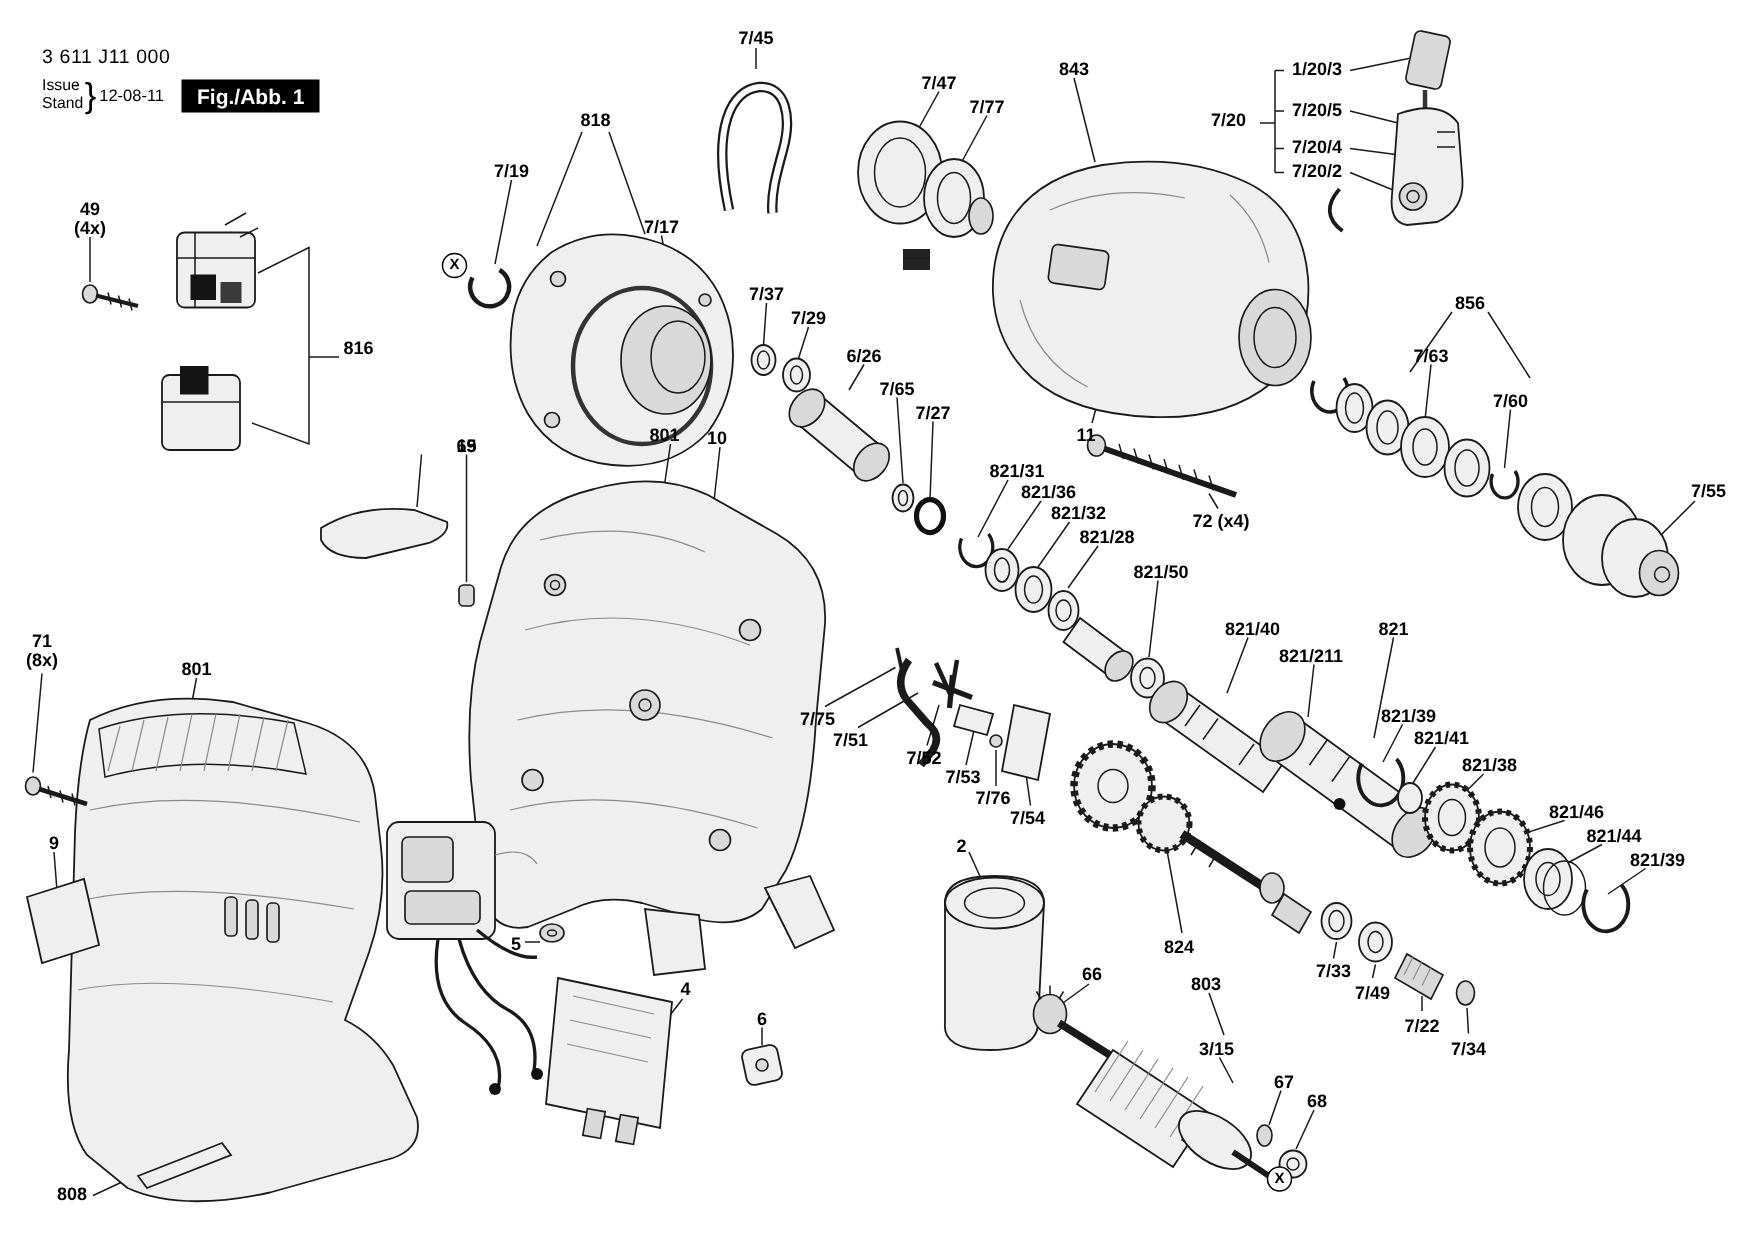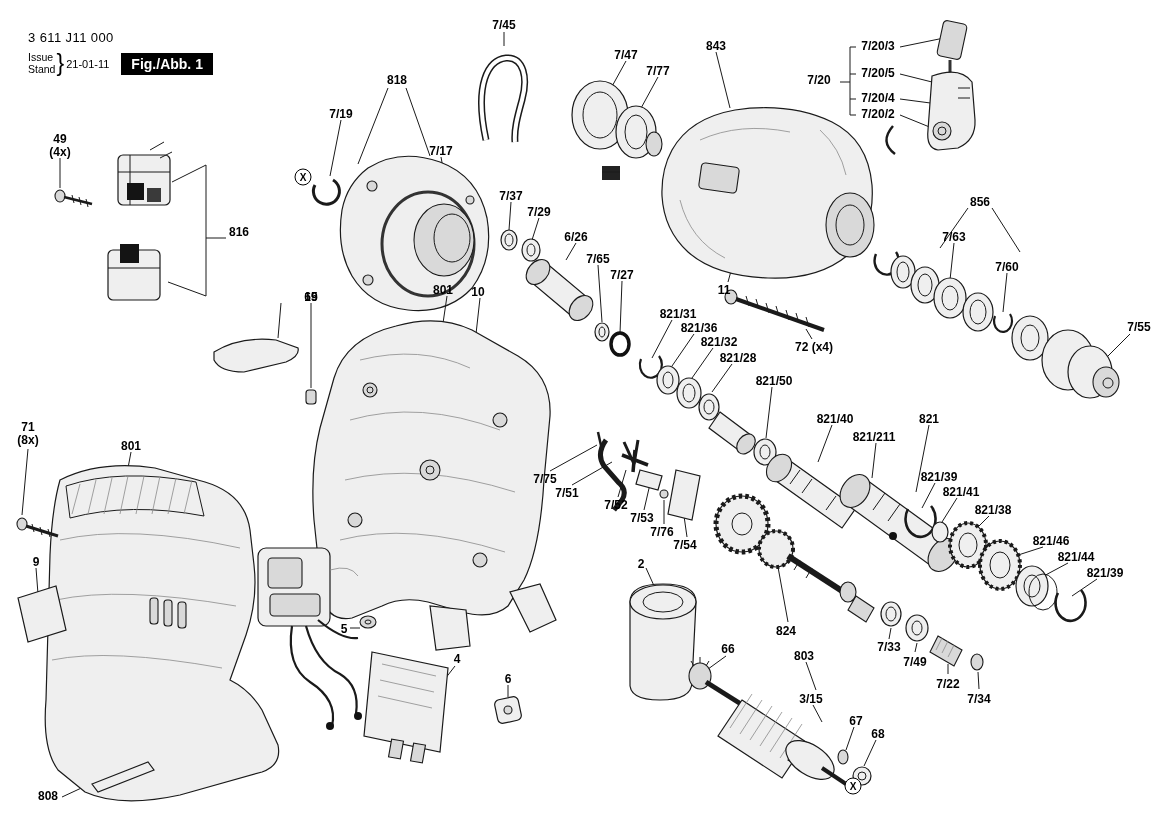--- a/index.html
+++ b/index.html
@@ -288,21 +288,21 @@
   </svg>
 
   <div class="header">
     <div class="pn">3 611 J11 000</div>
     <div class="issue-row">
       <div class="issue-col">
         <span>Issue</span>
         <span>Stand</span>
       </div>
       <span class="brace">}</span>
-      <span class="date">21-01-11</span>
+      <span class="date">12-08-11</span>
       <div class="figbox">Fig./Abb. 1</div>
     </div>
   </div>
 
   <div class="labels">
       <div class="part-label" style="left: 60px; top: 133px;">49
 (4x)</div>
       <div class="part-label" style="left: 239px; top: 226px;">816</div>
       <div class="part-label" style="left: 281px; top: 291px; margin-left: 30px;">69</div>
       <div class="part-label" style="left: 311px; top: 291px;">15</div>
@@ -319,21 +319,21 @@
       <div class="part-label" style="left: 539px; top: 206px;">7/29</div>
       <div class="part-label" style="left: 576px; top: 231px;">6/26</div>
       <div class="part-label" style="left: 598px; top: 253px;">7/65</div>
       <div class="part-label" style="left: 622px; top: 269px;">7/27</div>
       <div class="part-label" style="left: 443px; top: 284px;">801</div>
       <div class="part-label" style="left: 478px; top: 286px;">10</div>
       <div class="part-label" style="left: 626px; top: 49px;">7/47</div>
       <div class="part-label" style="left: 658px; top: 65px;">7/77</div>
       <div class="part-label" style="left: 716px; top: 40px;">843</div>
       <div class="part-label" style="left: 724px; top: 284px;">11</div>
-      <div class="part-label" style="left: 878px; top: 40px;">7/20/3</div>
+      <div class="part-label" style="left: 878px; top: 40px;">1/20/3</div>
       <div class="part-label" style="left: 819px; top: 74px;">7/20</div>
       <div class="part-label" style="left: 878px; top: 67px;">7/20/5</div>
       <div class="part-label" style="left: 878px; top: 92px;">7/20/4</div>
       <div class="part-label" style="left: 878px; top: 108px;">7/20/2</div>
       <div class="part-label" style="left: 980px; top: 196px;">856</div>
       <div class="part-label" style="left: 954px; top: 231px;">7/63</div>
       <div class="part-label" style="left: 1007px; top: 261px;">7/60</div>
       <div class="part-label" style="left: 1139px; top: 321px;">7/55</div>
       <div class="part-label" style="left: 814px; top: 341px;">72 (x4)</div>
       <div class="part-label" style="left: 678px; top: 308px;">821/31</div>

